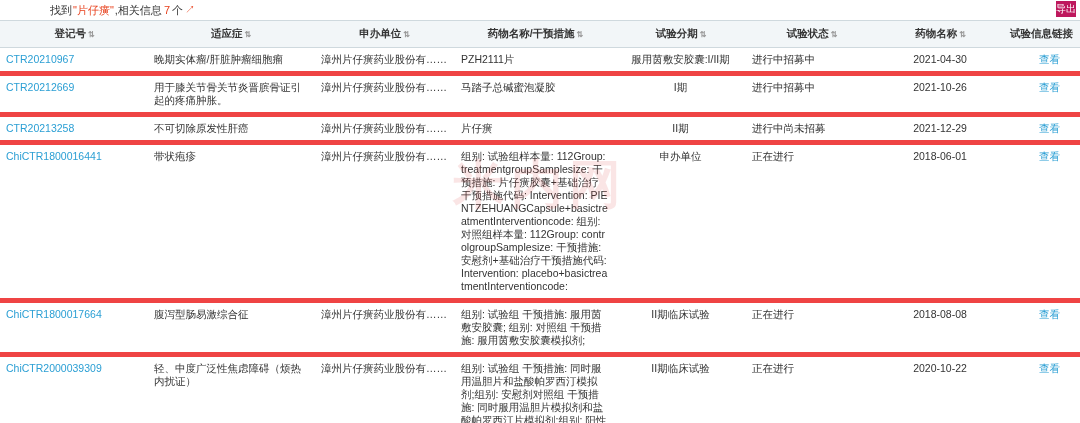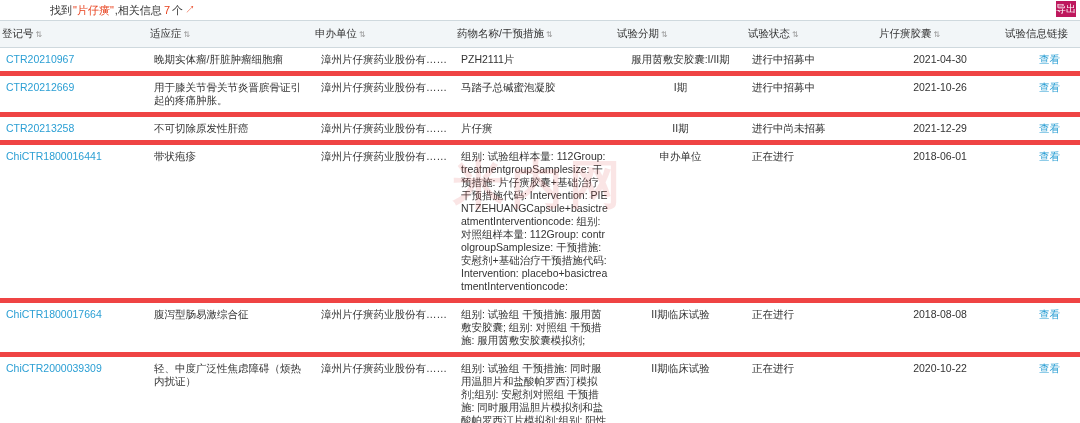--- a/index.html
+++ b/index.html
@@ -57,25 +57,25 @@
     width: 1080px;
     border-collapse: collapse;
     table-layout: fixed;
     font-size: 10.5px;
     color: #333333;
   }
   table.reg-table thead th {
     background: #f2f6f8;
     border-top: 1px solid #cfd9de;
     border-bottom: 1px solid #cfd9de;
-    font-weight: normal;
+    font-weight: bold;
     color: #333333;
     height: 22px;
     font-size: 10.5px;
-    text-align: left;
+    text-align: center;
     padding: 2px 2px;
     white-space: nowrap;
   }
   table.reg-table thead th .sort {
     color: #999999;
     font-size: 8px;
     margin-left: 2px;
     letter-spacing: -1px;
   }
   table.reg-table tbody td {
@@ -149,21 +149,21 @@
         <col class="w-link">
     </colgroup>
     <thead>
       <tr>
         <th><span>登记号</span><span class="sort">⇅</span></th>
         <th><span>适应症</span><span class="sort">⇅</span></th>
         <th><span>申办单位</span><span class="sort">⇅</span></th>
         <th><span>药物名称/干预措施</span><span class="sort">⇅</span></th>
         <th><span>试验分期</span><span class="sort">⇅</span></th>
         <th><span>试验状态</span><span class="sort">⇅</span></th>
-        <th><span>片仔癀胶囊</span><span class="sort">⇅</span></th>
+        <th><span>药物名称</span><span class="sort">⇅</span></th>
         <th><span>试验信息链接</span></th>
       </tr>
     </thead>
     <tbody>
       <tr>
         <td class="c-id">CTR20210967</td>
         <td class="c-ind">晚期实体瘤/肝脏肿瘤细胞瘤</td>
         <td class="c-org">漳州片仔癀药业股份有……</td>
         <td class="c-drug">PZH2111片</td>
         <td class="c-phase">服用茵敷安胶囊:I/II期</td>

